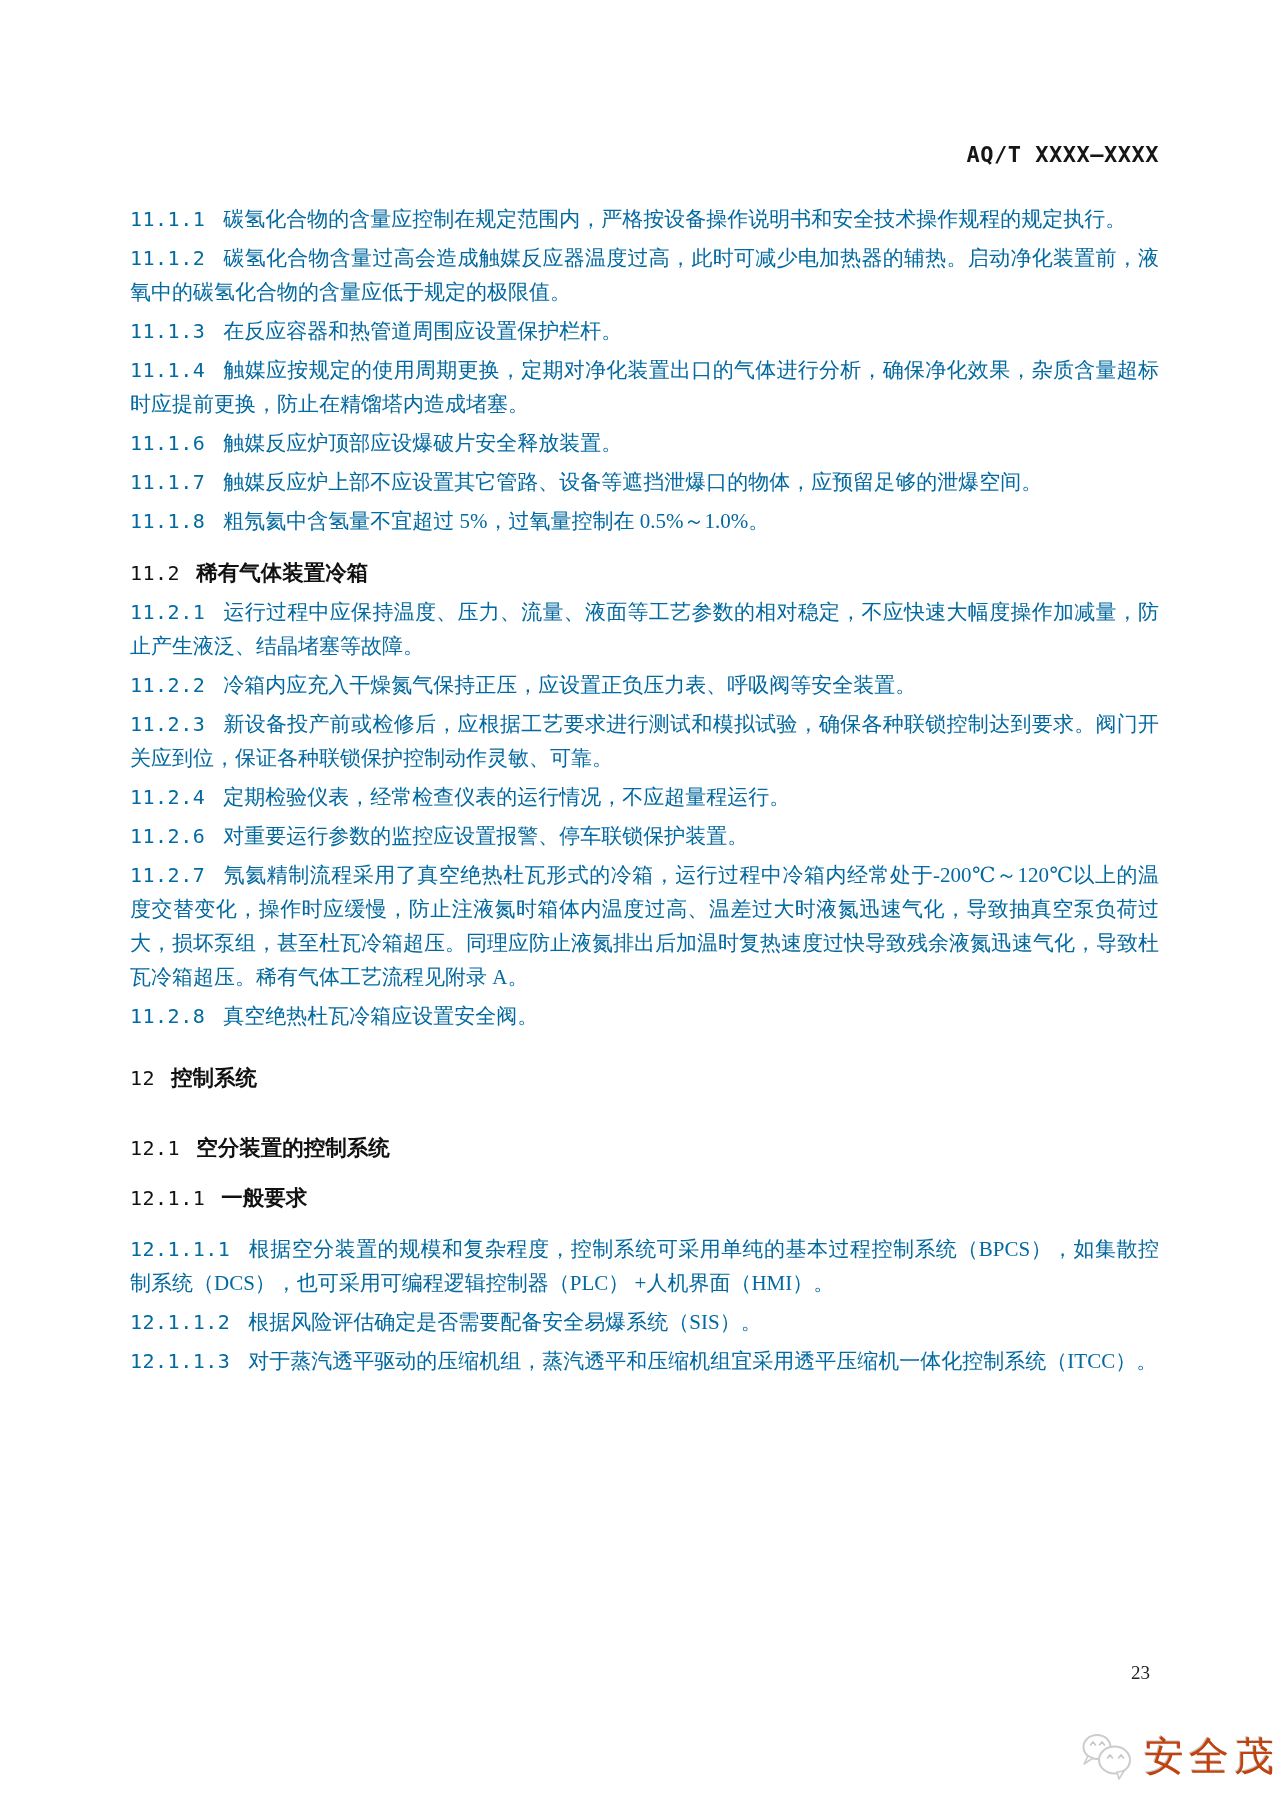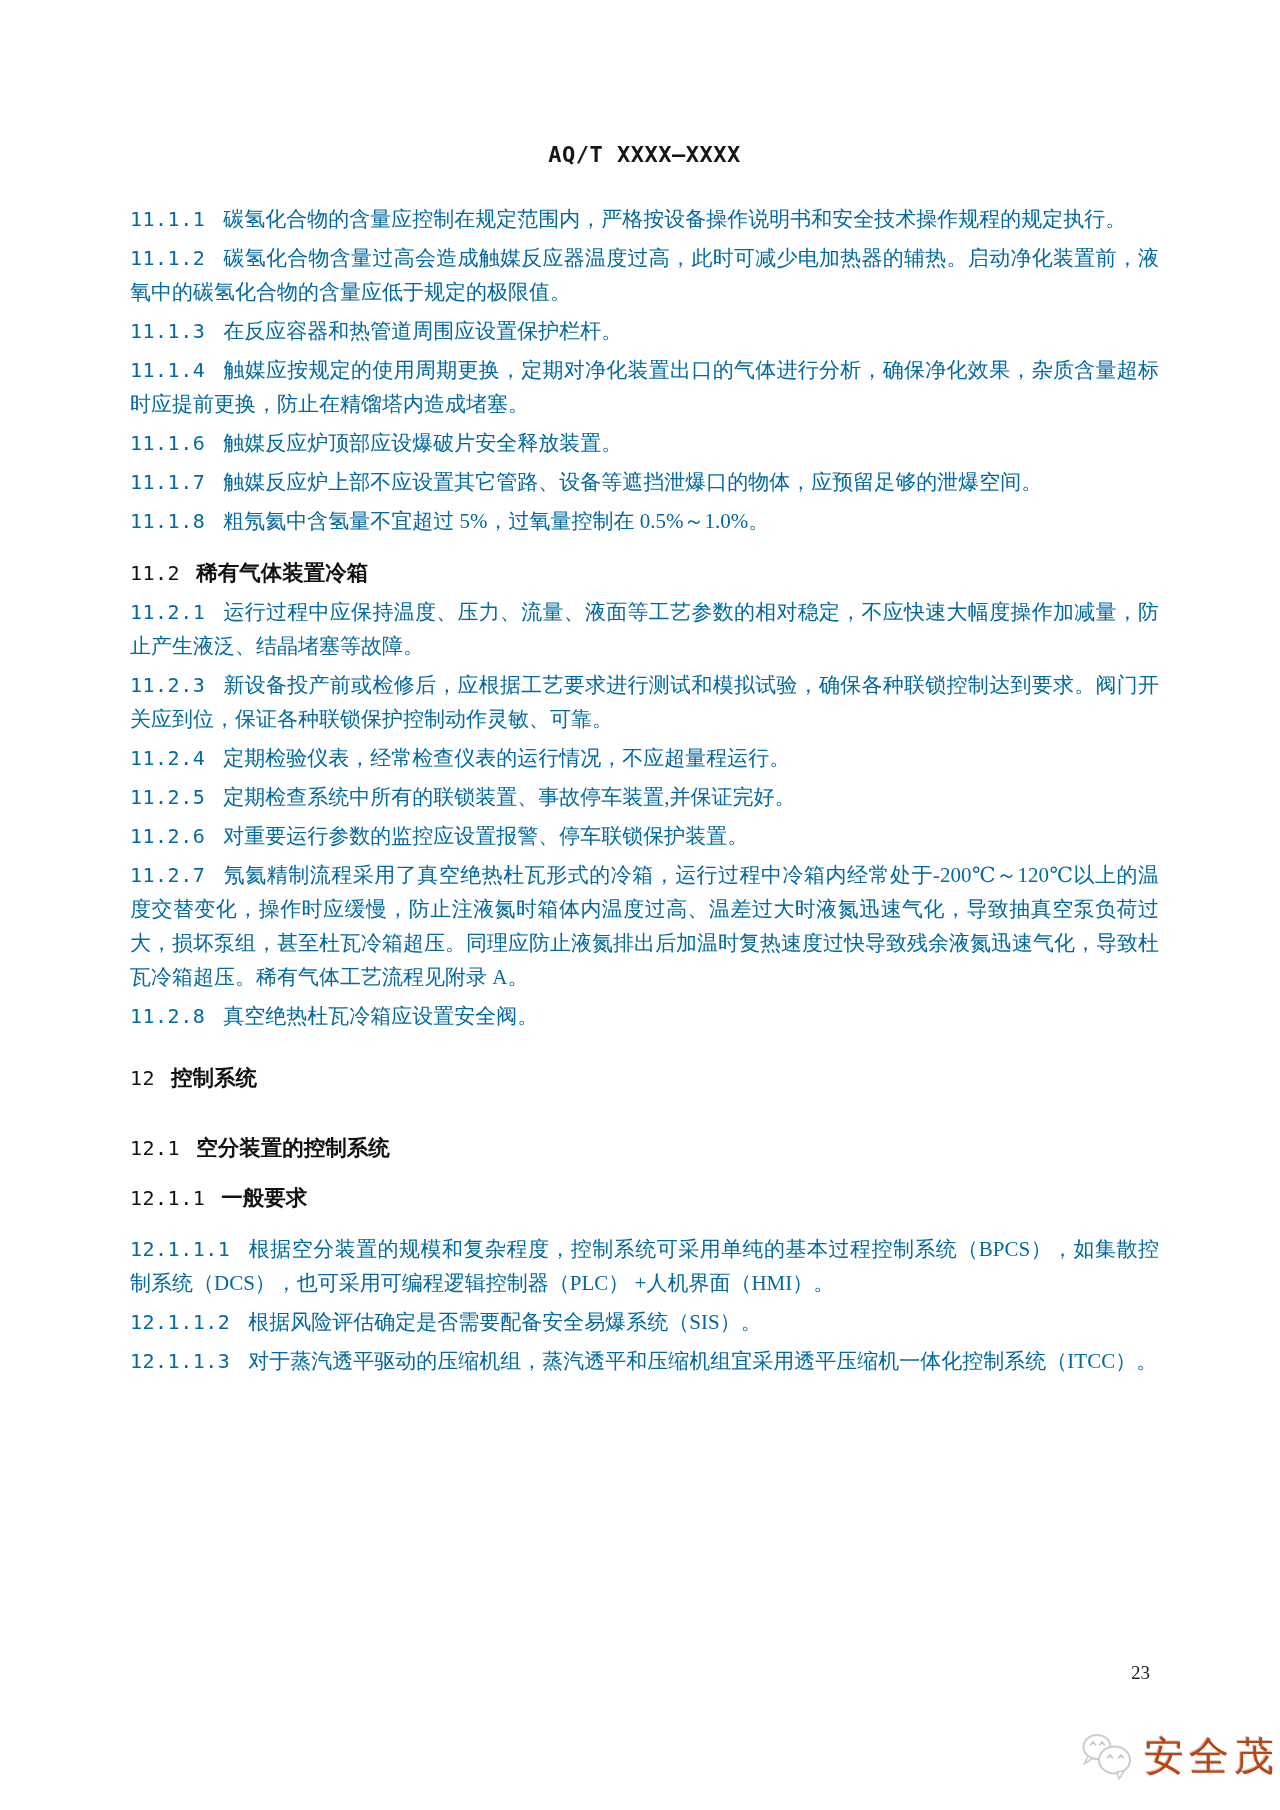--- a/index.html
+++ b/index.html
@@ -11,21 +11,21 @@
     font-family: "Liberation Serif", "DejaVu Serif", serif;
     color: #191919;
   }
   .page { position: absolute; inset: 0; background: #ffffff; }
   .content {
     position: absolute;
     left: 130px; top: 142px;
     width: 1029px;
   }
   .doc-code {
-    text-align: center;
+    text-align: right;
     font-family: "DejaVu Sans Mono", monospace;
     font-weight: 700;
     font-size: 22px;
     line-height: 26px;
     letter-spacing: 0.5px;
     color: #161616;
   }
   .blocks { margin-top: 34px; }
   .blocks > :first-child { margin-top: 0; }
   p.clause {
@@ -105,26 +105,26 @@
       <p class="clause"><span class="num">11.1.6</span><span class="txt">触媒反应炉顶部应设爆破片安全释放装置。</span></p>
 
       <p class="clause"><span class="num">11.1.7</span><span class="txt">触媒反应炉上部不应设置其它管路、设备等遮挡泄爆口的物体，应预留足够的泄爆空间。</span></p>
 
       <p class="clause"><span class="num">11.1.8</span><span class="txt">粗氖氦中含氢量不宜超过 5%，过氧量控制在 0.5%～1.0%。</span></p>
 
       <div class="h2"><span class="num">11.2</span><span class="htxt">稀有气体装置冷箱</span></div>
 
       <p class="clause"><span class="num">11.2.1</span><span class="txt">运行过程中应保持温度、压力、流量、液面等工艺参数的相对稳定，不应快速大幅度操作加减量，防止产生液泛、结晶堵塞等故障。</span></p>
 
+      <p class="clause"><span class="num">11.2.2</span><span class="txt">冷箱内应充入干燥氮气保持正压，应设置正负压力表、呼吸阀等安全装置。</span></p>
 
       <p class="clause"><span class="num">11.2.3</span><span class="txt">新设备投产前或检修后，应根据工艺要求进行测试和模拟试验，确保各种联锁控制达到要求。阀门开关应到位，保证各种联锁保护控制动作灵敏、可靠。</span></p>
 
       <p class="clause"><span class="num">11.2.4</span><span class="txt">定期检验仪表，经常检查仪表的运行情况，不应超量程运行。</span></p>
 
-      <p class="clause"><span class="num">11.2.5</span><span class="txt">定期检查系统中所有的联锁装置、事故停车装置,并保证完好。</span></p>
 
       <p class="clause"><span class="num">11.2.6</span><span class="txt">对重要运行参数的监控应设置报警、停车联锁保护装置。</span></p>
 
       <p class="clause"><span class="num">11.2.7</span><span class="txt">氖氦精制流程采用了真空绝热杜瓦形式的冷箱，运行过程中冷箱内经常处于-200℃～120℃以上的温度交替变化，操作时应缓慢，防止注液氮时箱体内温度过高、温差过大时液氮迅速气化，导致抽真空泵负荷过大，损坏泵组，甚至杜瓦冷箱超压。同理应防止液氮排出后加温时复热速度过快导致残余液氮迅速气化，导致杜瓦冷箱超压。稀有气体工艺流程见附录 A。</span></p>
 
       <p class="clause"><span class="num">11.2.8</span><span class="txt">真空绝热杜瓦冷箱应设置安全阀。</span></p>
 
       <div class="h1"><span class="num">12</span><span class="htxt">控制系统</span></div>
 
       <div class="h2"><span class="num">12.1</span><span class="htxt">空分装置的控制系统</span></div>

